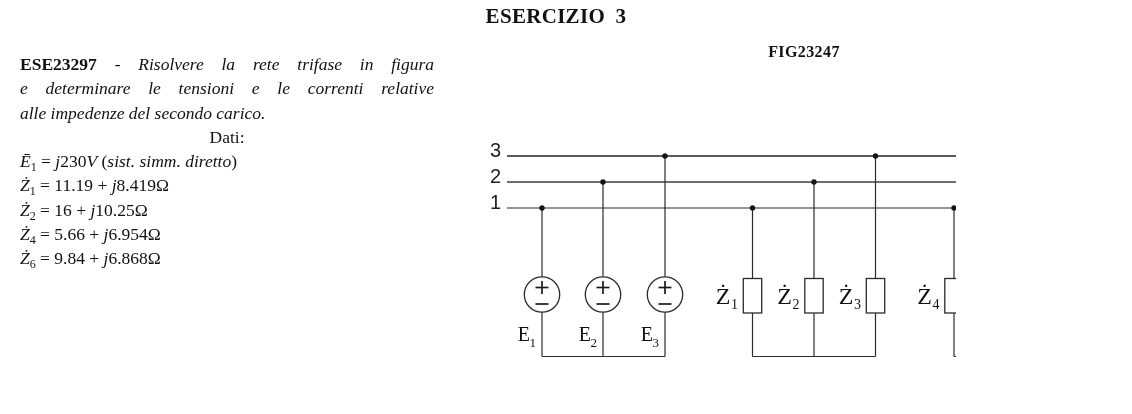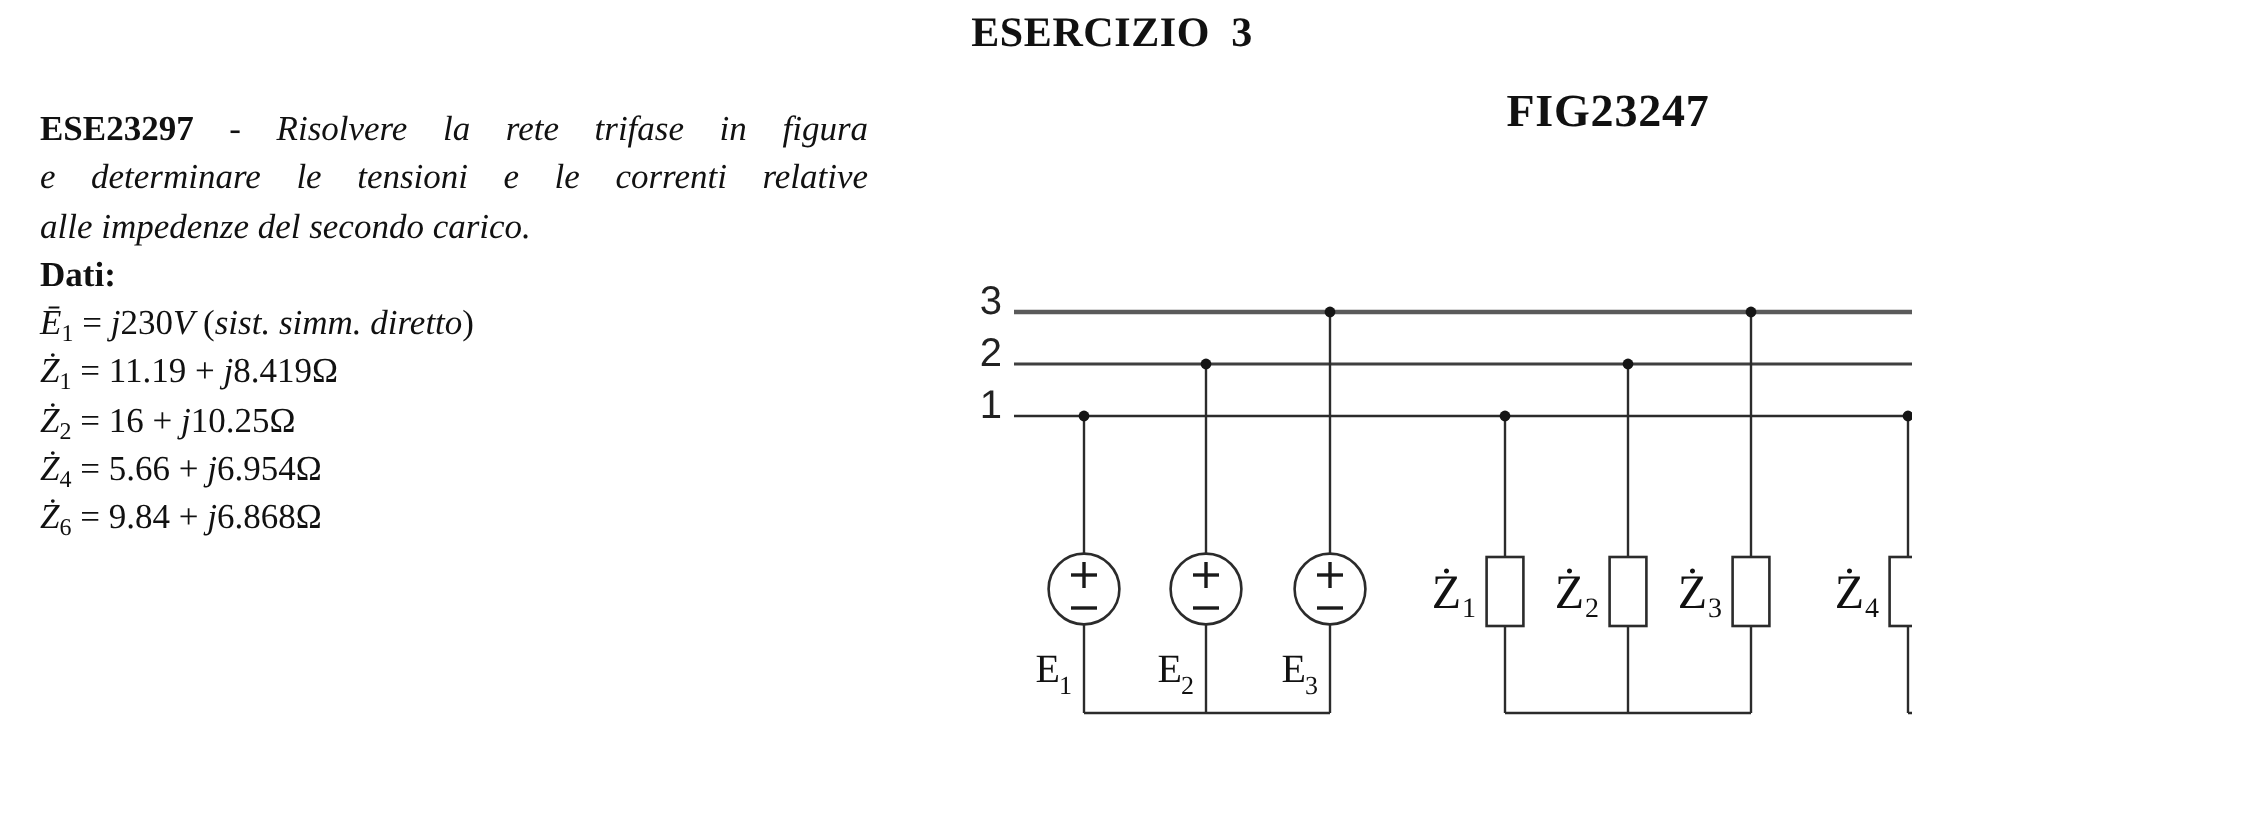--- a/index.html
+++ b/index.html
@@ -6,29 +6,29 @@
   .page{
     position:relative;width:956px;height:414px;background:#ffffff;
     color:#111111;font-family:"Liberation Serif",serif;overflow:hidden;
   }
   .title{
     position:absolute;top:4px;left:556px;transform:translateX(-50%);
     font-weight:700;font-size:21px;letter-spacing:0.3px;word-spacing:5px;white-space:nowrap;
   }
   .figlabel{
     position:absolute;top:43px;left:804px;transform:translateX(-50%);
-    font-weight:700;font-size:23px;letter-spacing:0.4px;white-space:nowrap;
+    font-weight:700;font-size:16px;letter-spacing:0.4px;white-space:nowrap;
   }
   .textcol{
     position:absolute;left:20px;top:52px;width:414px;
     font-size:17.5px;line-height:24.3px;
   }
   .jline{text-align:justify;text-align-last:justify;}
   .it{font-style:italic;}
-  .dati{font-weight:700;}
+  .dati{font-weight:400;text-align:center;}
   #equations sub{font-size:12px;line-height:0;vertical-align:-3.5px;}
   svg.circ{position:absolute;left:0;top:0;}
   .bus3{stroke:#5a5a5a;stroke-width:2.2;}
   .bus2{stroke:#3f3f3f;stroke-width:1.5;}
   .bus1{stroke:#2b2b2b;stroke-width:1.2;}
   .w{stroke:#2b2b2b;stroke-width:1.2;fill:none;}
   .comp{stroke:#2b2b2b;stroke-width:1.3;fill:#ffffff;}
   .pm{stroke:#1a1a1a;stroke-width:1.7;}
   .dot{fill:#151515;stroke:none;}
   .buslbl{font-family:"Liberation Sans",sans-serif;font-size:20px;fill:#222222;text-anchor:end;}

